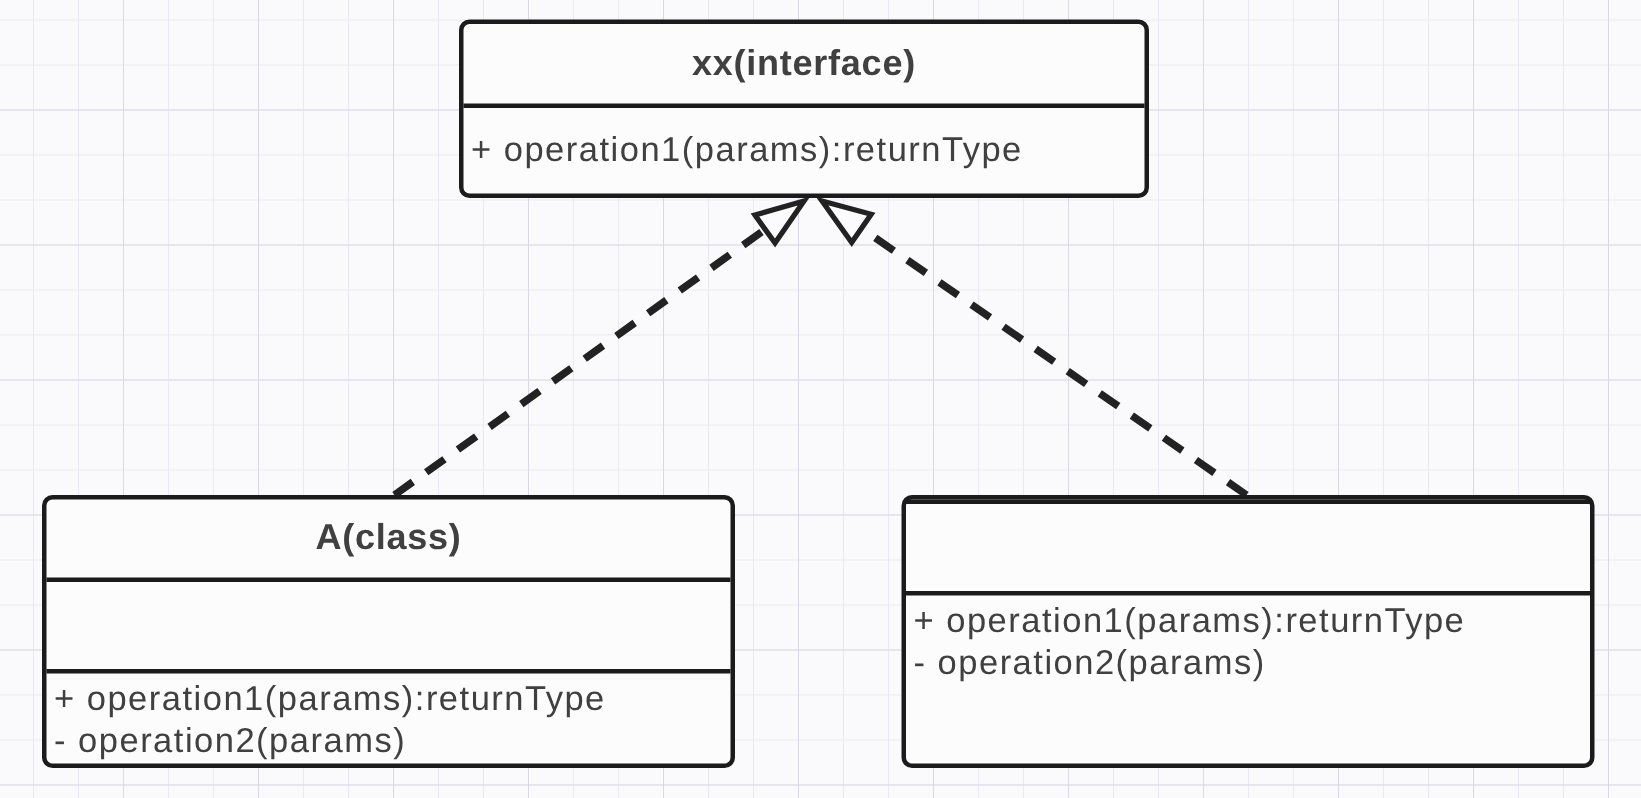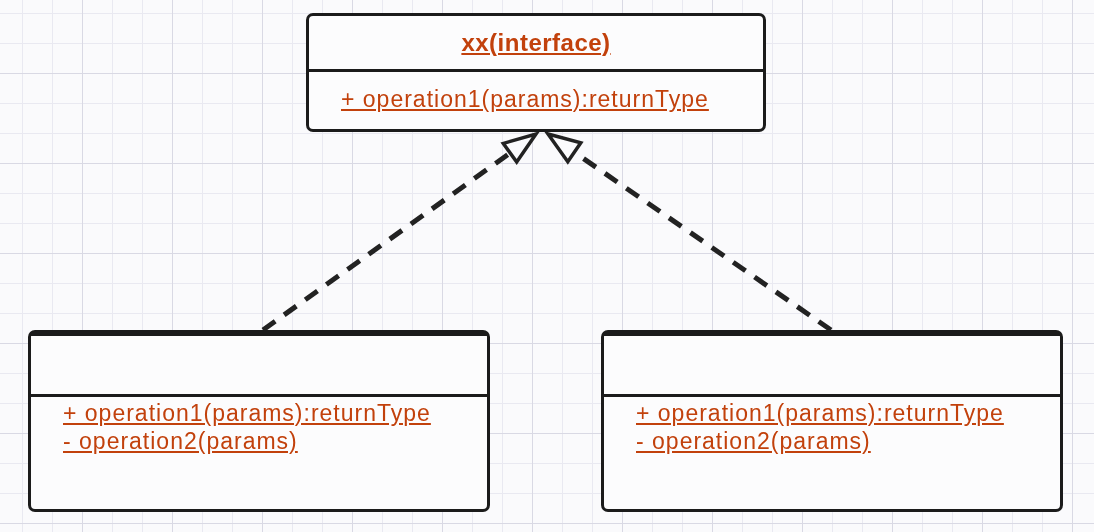--- a/index.html
+++ b/index.html
@@ -27,22 +27,21 @@
     width: 1094px;
     height: 532px;
     pointer-events: none;
   }
   .uml-box {
     position: absolute;
     box-sizing: border-box;
     border: 3px solid #1b1b1b;
     border-radius: 7px;
     background: #fcfcfd;
-    color: #c2410c;
-    text-decoration: underline;
+    color: #404040;
   }
   .uml-title {
     box-sizing: border-box;
     display: flex;
     align-items: center;
     justify-content: center;
     font-weight: bold;
     font-size: 24px;
     letter-spacing: 0.5px;
     border-bottom: 3px solid #1b1b1b;
@@ -50,21 +49,21 @@
   .uml-section {
     box-sizing: border-box;
   }
   .uml-section.with-divider {
     border-top: 3px solid #1b1b1b;
   }
   .uml-line {
     font-size: 23px;
     letter-spacing: 1px;
     line-height: 28px;
-    padding-left: 32px;
+    padding-left: 5px;
     white-space: nowrap;
   }
   
   .node-interface { left: 306px; top: 13px; width: 460px; height: 119px; }
   .node-interface .uml-title { height: 56px; }
   .node-interface .uml-section.ops { height: 54px; display: flex; align-items: center; }
   
   .node-class { top: 330px; width: 462px; height: 182px; }
   .node-class-a { left: 28px; }
   .node-class-b { left: 601px; }
@@ -89,20 +88,21 @@
   </svg>
 
   <div class="uml-box node-interface">
     <div class="uml-title">xx(interface)</div>
     <div class="uml-section ops">
       <div class="uml-line">+ operation1(params):returnType</div>
     </div>
   </div>
 
   <div class="uml-box node-class node-class-a">
+    <div class="uml-title">A(class)</div>
     <div class="uml-section attrs with-divider"></div>
     <div class="uml-section ops with-divider">
       <div class="uml-line">+ operation1(params):returnType</div>
       <div class="uml-line">- operation2(params)</div>
     </div>
   </div>
 
   <div class="uml-box node-class node-class-b">
     <div class="uml-section attrs with-divider"></div>
     <div class="uml-section ops with-divider">

